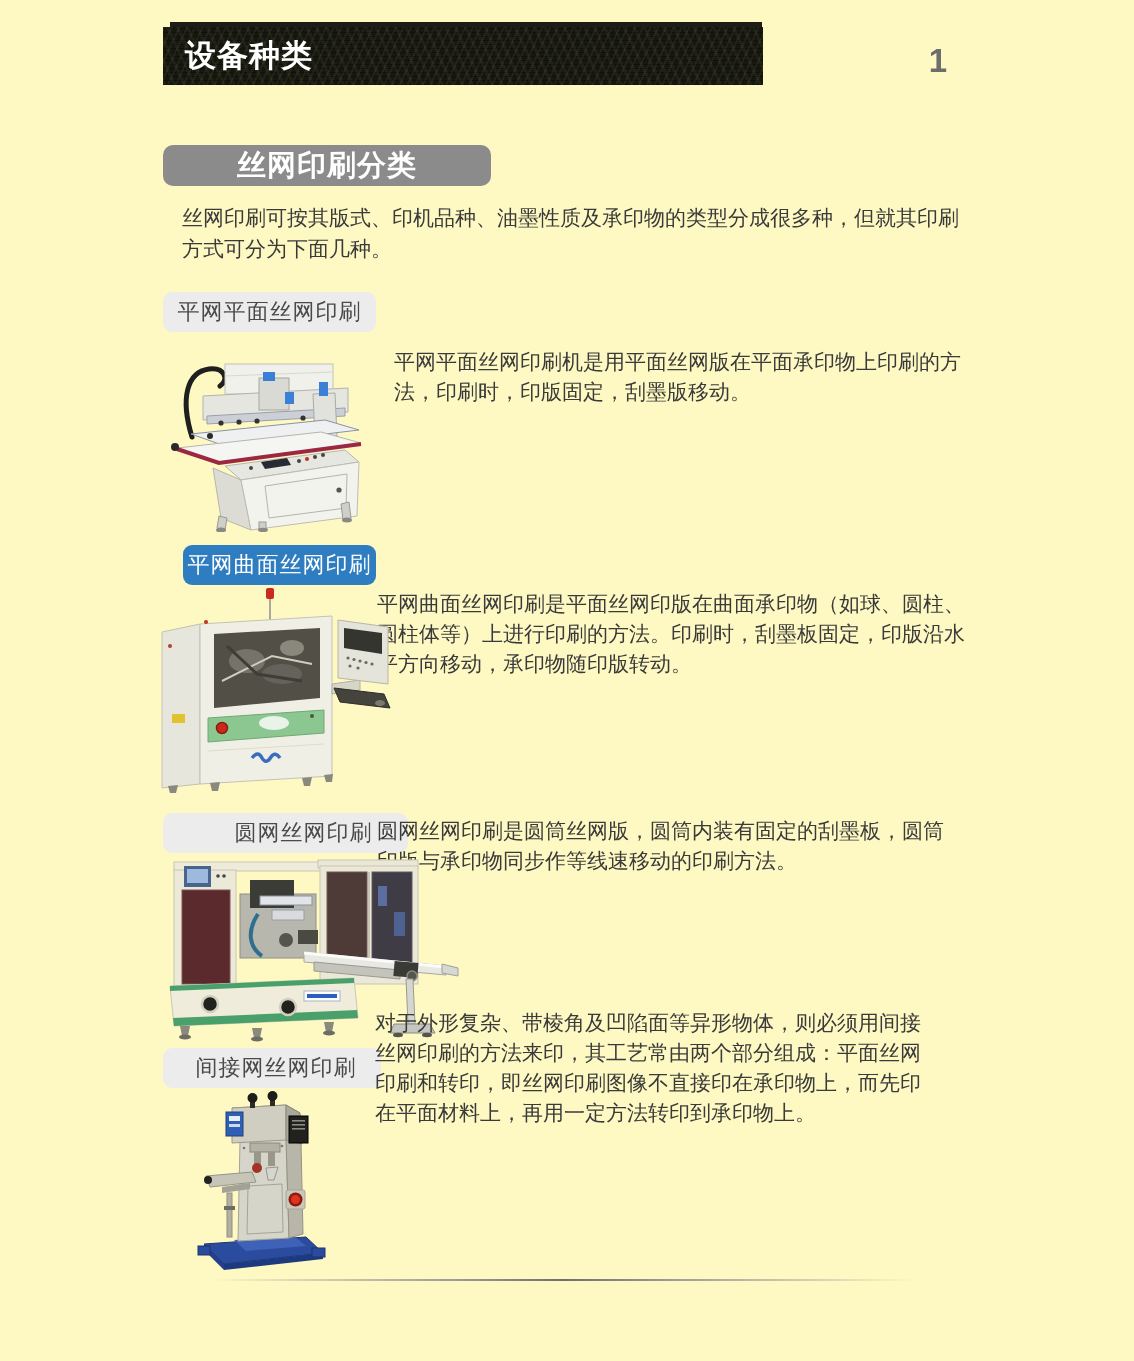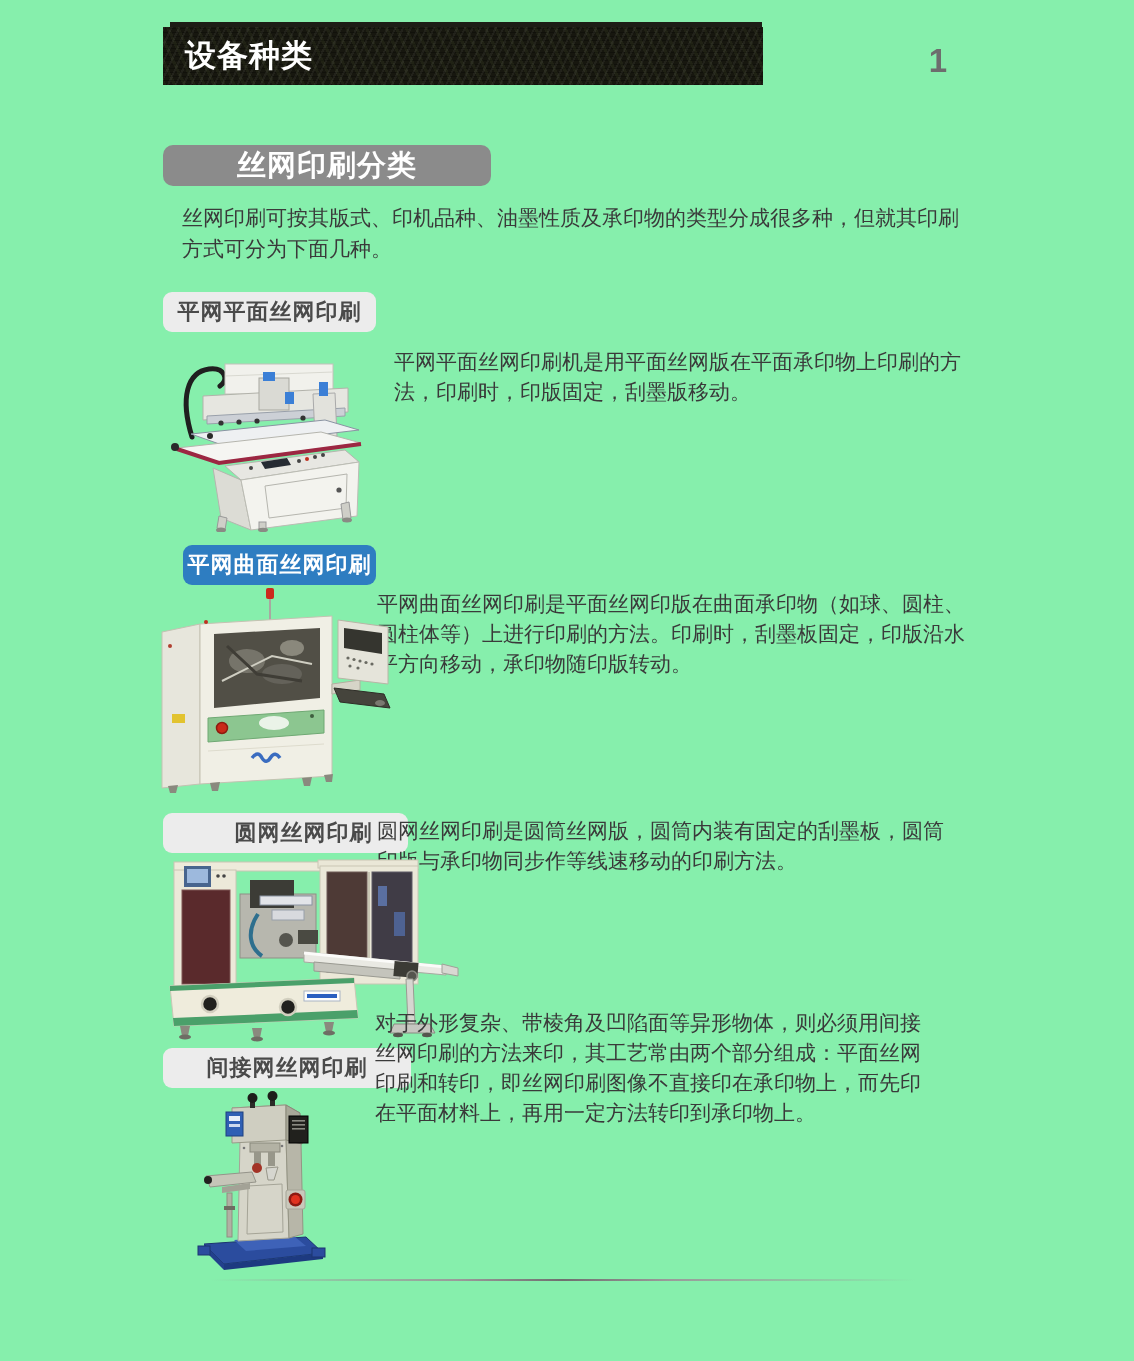--- a/index.html
+++ b/index.html
@@ -1,17 +1,17 @@
 <!DOCTYPE html>
 <html><head>
 <meta charset="utf-8">
 <style>
   html,body{margin:0;padding:0;background:#fff;}
   .page{
-    position:relative;width:1134px;height:1361px;background:#86efac;overflow:hidden;
+    position:relative;width:1134px;height:1361px;background:#fef9c3;overflow:hidden;
     font-family:"Liberation Sans","DejaVu Sans",sans-serif;
   }
   .sec{display:contents;}
   
   .header-topline{position:absolute;left:170px;top:22px;width:592px;height:6px;background:#1d1d16;}
   .header-banner{
     position:absolute;left:163px;top:27px;width:600px;height:58px;box-sizing:border-box;
     background-color:#17170f;
     background-image:
       repeating-linear-gradient(115deg, rgba(255,255,255,0.05) 0 2px, rgba(0,0,0,0) 2px 7px),
@@ -24,28 +24,28 @@
     font-size:33px;font-weight:bold;color:#6d6d6d;}
   
   .classification-banner{
     position:absolute;left:163px;top:145px;width:328px;height:41px;background:#8b8b8b;
     border-radius:10px;color:#ffffff;font-size:29px;font-weight:bold;text-align:center;
     line-height:41px;letter-spacing:1px;
   }
   .intro{position:absolute;left:170px;top:190px;width:788px;margin:12px;
     font-size:21px;line-height:31px;color:#3a3a3a;}
   
-  .sec-label{position:absolute;height:40px;border-radius:9px;font-size:22px;font-weight:bold;
+  .sec-label{position:absolute;height:40px;border-radius:9px;font-size:22px;font-weight:normal;
     text-align:center;line-height:40px;letter-spacing:1px;}
   .lab-gray{background:#ececec;color:#4a4a4a;}
   .lab-blue{background:#2e7dc1;color:#ffffff;}
   .label1{left:163px;top:292px;width:213px;}
   .label2{left:163px;top:545px;width:193px;margin-left:20px;}
   .label3{left:163px;top:813px;width:209px;padding-left:36px;}
-  .label4{left:163px;top:1048px;width:248px;}
+  .label4{left:163px;top:1048px;width:210px;padding-left:8px;}
   
   .sec-desc{position:absolute;margin:0;font-size:21px;line-height:30px;color:#3a3a3a;}
   .desc1{left:394px;top:347px;width:578px;}
   .desc2{left:377px;top:589px;width:596px;}
   .desc3{left:377px;top:816px;width:578px;}
   .desc4{left:375px;top:1008px;width:556px;}
   
   .machine{position:absolute;}
   .machine1{left:163px;top:336px;width:200px;height:196px;}
   .machine2{left:152px;top:586px;width:240px;height:208px;}

